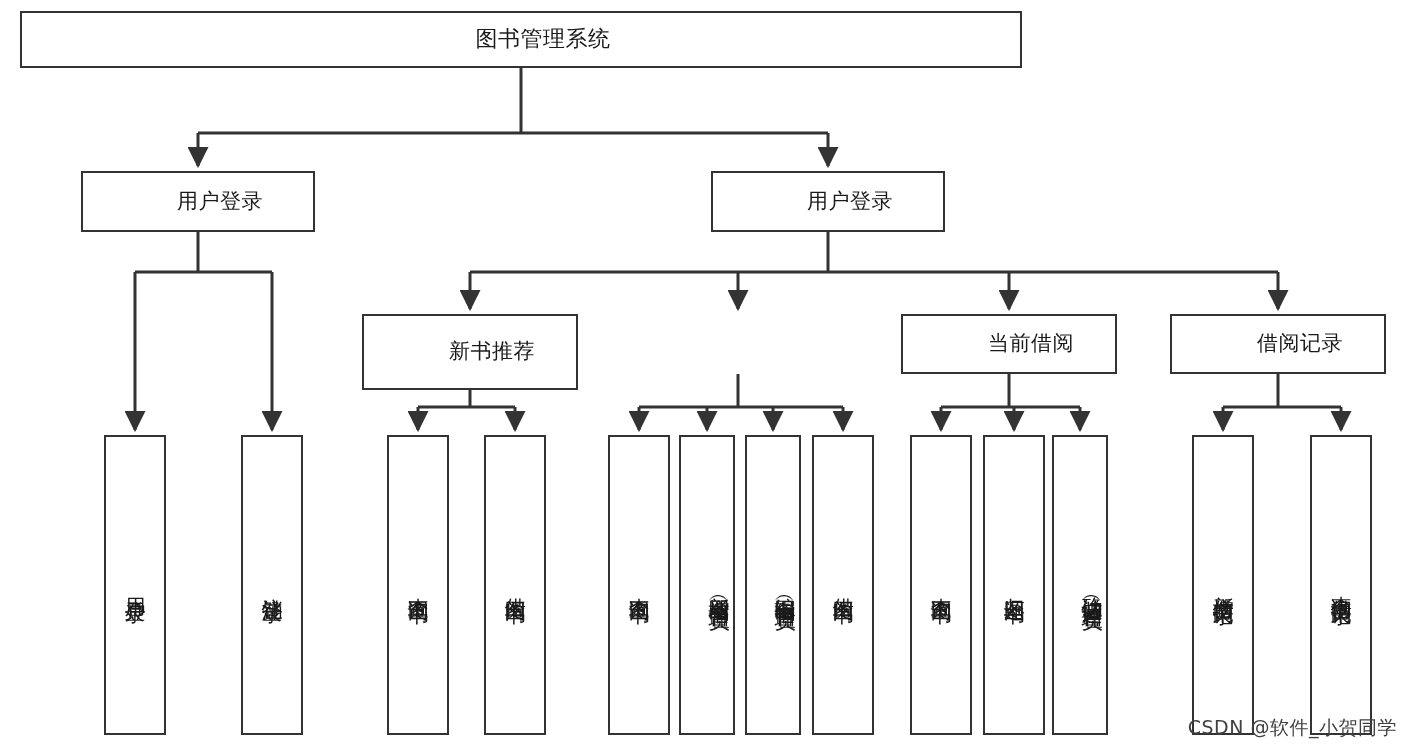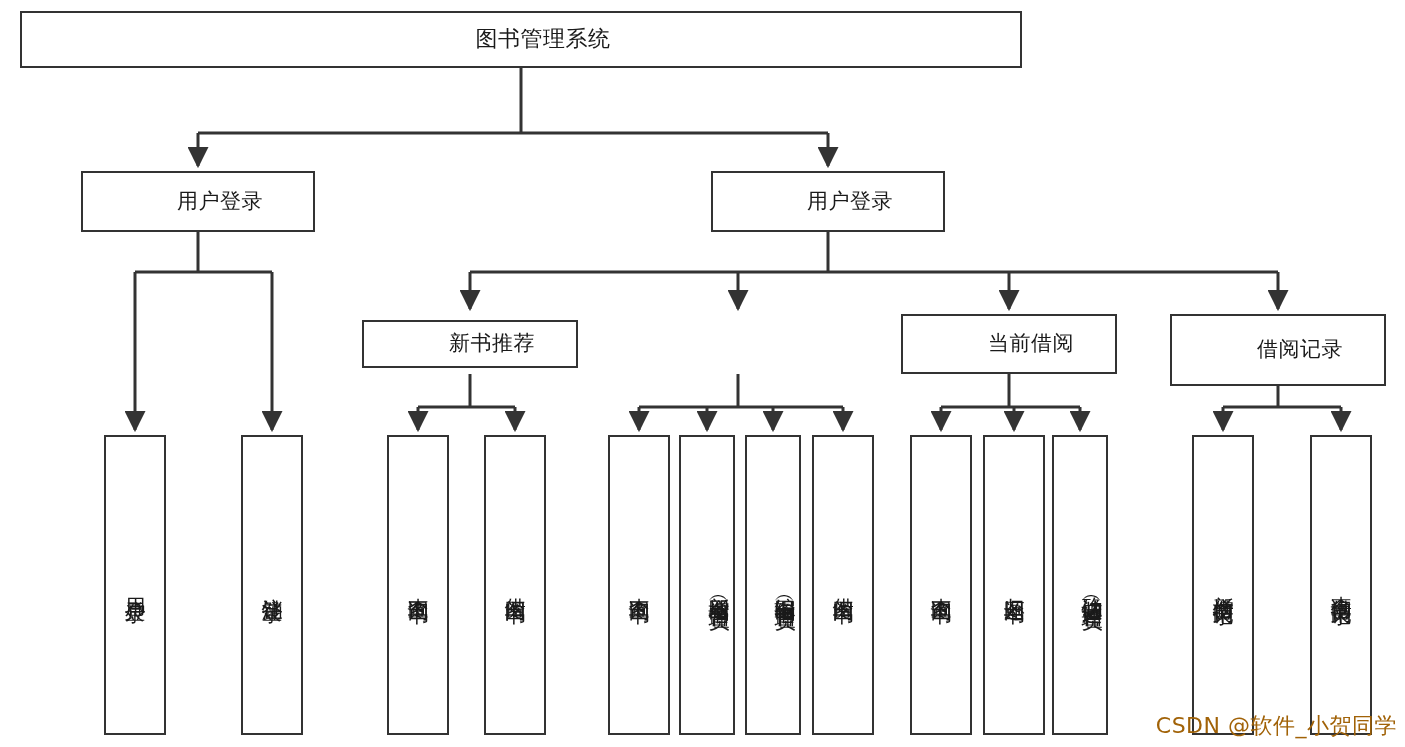--- a/index.html
+++ b/index.html
@@ -60,22 +60,22 @@
     align-items: center;
     padding-top: 0;
   }
   #root-node {
     font-size: 22px;
   }
   #watermark {
     position: absolute;
     right: 8px;
     bottom: 6px;
-    font-size: 22px;
-    color: #a16207;
+    font-size: 19px;
+    color: #404040;
     letter-spacing: 0.5px;
     white-space: nowrap;
   }
 </style>
 </head>
 <body>
 
 <div id="diagram-root">
 
   <svg id="edge-layer" viewBox="0 0 1405 747" width="1405" height="747" xmlns="http://www.w3.org/2000/svg">
@@ -126,23 +126,23 @@
       <path d="M 1223 407 L 1223 430" marker-end="url(#arrow)"></path>
       <path d="M 1341 407 L 1341 430" marker-end="url(#arrow)"></path>
     </g>
   </svg>
 
   <div class="node node-h" id="root-node" style="left: 20px; top: 11px; width: 1002px; height: 57px;">图书管理系统</div>
 
   <div class="node node-h" style="left: 81px; top: 171px; width: 234px; height: 61px;">用户登录</div>
   <div class="node node-h" style="left: 711px; top: 171px; width: 234px; height: 61px;">用户登录</div>
 
-  <div class="node node-h" style="left: 362px; top: 314px; width: 216px; height: 48px; margin-top: 6px;">新书推荐</div>
+  <div class="node node-h" style="left: 362px; top: 314px; width: 216px; height: 76px;">新书推荐</div>
   <div class="node node-h" style="left: 901px; top: 314px; width: 216px; height: 60px;">当前借阅</div>
-  <div class="node node-h" style="left: 1170px; top: 314px; width: 216px; height: 72px;">借阅记录</div>
+  <div class="node node-h" style="left: 1170px; top: 314px; width: 216px; height: 60px;">借阅记录</div>
 
   <div class="node node-v center-v" style="left: 104px; top: 435px; width: 62px; height: 300px;">用户登录</div>
   <div class="node node-v center-v" style="left: 241px; top: 435px; width: 62px; height: 300px;">注销登录</div>
   <div class="node node-v center-v" style="left: 387px; top: 435px; width: 62px; height: 300px;">查询图书</div>
   <div class="node node-v center-v" style="left: 484px; top: 435px; width: 62px; height: 300px;">借阅图书</div>
   <div class="node node-v center-v" style="left: 608px; top: 435px; width: 62px; height: 300px;">查询图书</div>
   <div class="node node-v" style="left: 679px; top: 435px; width: 56px; height: 300px;">新增图书（管理员）</div>
   <div class="node node-v" style="left: 745px; top: 435px; width: 56px; height: 300px;">编辑图书（管理员）</div>
   <div class="node node-v center-v" style="left: 812px; top: 435px; width: 62px; height: 300px;">借阅图书</div>
   <div class="node node-v center-v" style="left: 910px; top: 435px; width: 62px; height: 300px;">查询图书</div>

